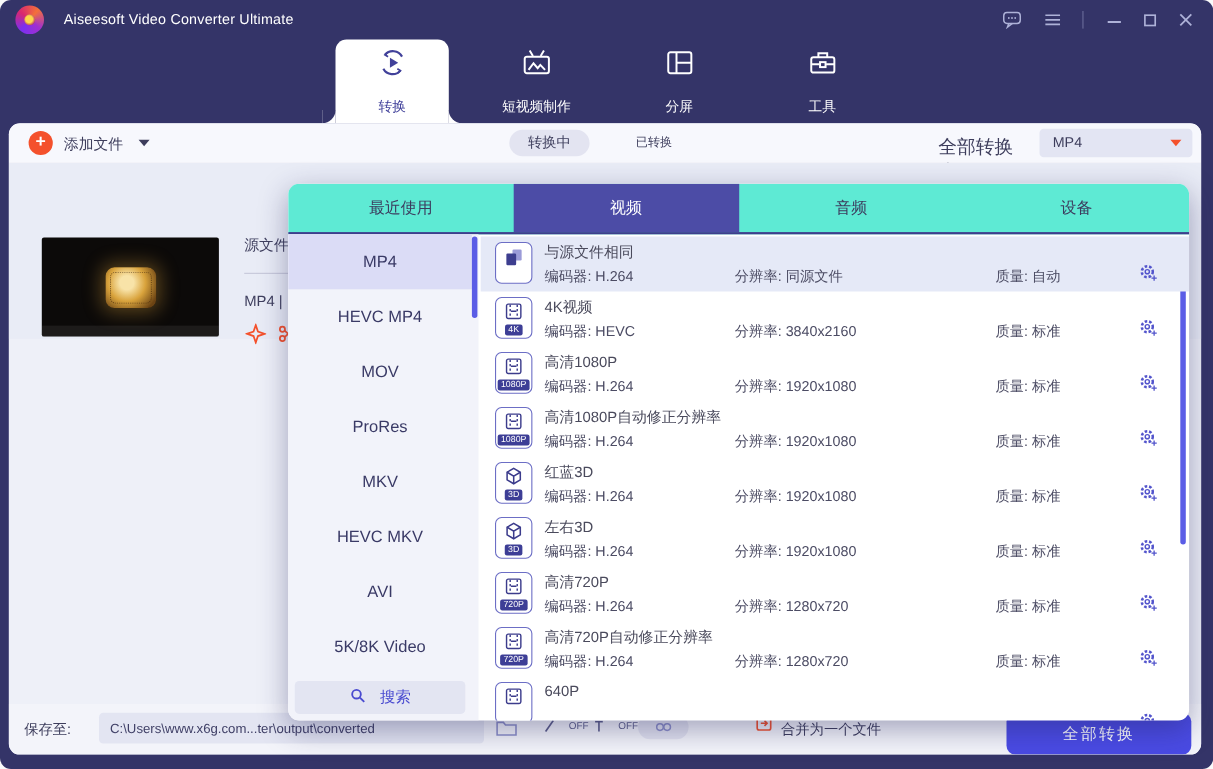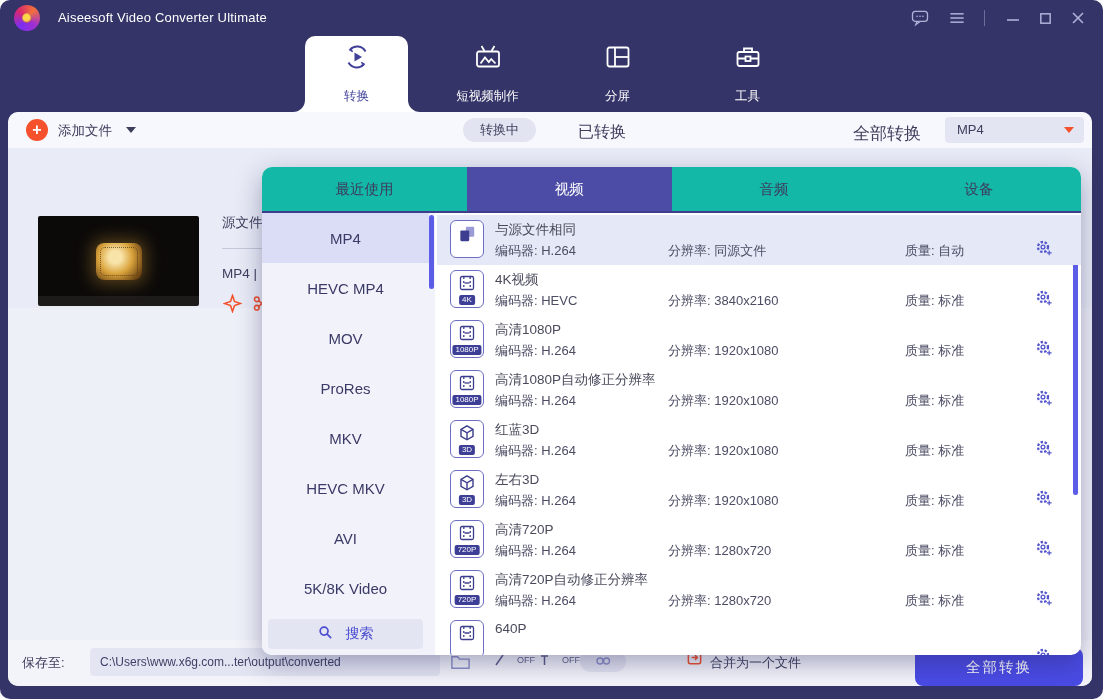--- a/index.html
+++ b/index.html
@@ -28,21 +28,21 @@
   
   .card{position:absolute;left:8px;top:112px;width:1084px;height:574px;background:#eef0f8;border-radius:10px;overflow:hidden;}
   .toolbar{position:absolute;left:0;top:0;right:0;height:36px;background:#f7f8fd;border-radius:10px 10px 0 0;}
   .add-circle{position:absolute;left:18px;top:7px;width:22px;height:22px;border-radius:50%;background:#f4512c;color:#fff;
               display:flex;align-items:center;justify-content:center;font-size:16px;font-weight:bold;line-height:1;}
   .add-label{position:absolute;left:50px;top:10px;font-size:13.5px;color:#3d3d5c;}
   .caret{width:0;height:0;border-left:5px solid transparent;border-right:5px solid transparent;border-top:6px solid #3d3d5c;position:absolute;}
   .add-caret{left:118px;top:15px;}
   .pill-converting{position:absolute;left:455px;top:6px;height:24px;padding:0 17px;background:#e3e4f1;border-radius:13px;
                    display:flex;align-items:center;font-size:13px;color:#3d3d5c;}
-  .lbl-converted{position:absolute;left:570px;top:10px;font-size:16px;color:#3d3d5c;}
+  .lbl-converted{position:absolute;left:570px;top:10px;font-size:11px;color:#3d3d5c;}
   .convert-to-label{position:absolute;left:845px;top:10px;width:85px;text-align:left;font-size:17px;color:#3d3d5c;}
   .format-select{position:absolute;left:937px;top:5px;width:139px;height:26px;background:#e3e5f3;border-radius:4px;}
   .format-select .val{position:absolute;left:12px;top:5px;font-size:13px;color:#3d3d5c;}
   .format-select .caret{right:10px;top:10px;border-top-color:#f4512c;}
 
   .file-strip{position:absolute;left:0;top:36px;right:0;height:160px;background:#e9ecf6;}
   .thumb{position:absolute;left:30px;top:68px;width:161px;height:90px;background:#0c0a09;border-radius:2px;overflow:hidden;}
   .thumb .emblem{position:absolute;left:58px;top:27px;width:46px;height:37px;border-radius:8px;
                  background:radial-gradient(circle at 42% 38%,#f8e3a8 0 18%,#d9a33c 48%,#6b4313 85%);
                  box-shadow:0 0 16px 4px rgba(230,170,60,.35);}
@@ -62,21 +62,21 @@
   .frag-pill{position:absolute;left:572px;top:10px;width:46px;height:22px;background:#e2e3f0;border-radius:11px;
              display:flex;align-items:center;justify-content:center;color:#8d90c9;}
   .merge-icon{position:absolute;left:678px;top:9px;color:#f4512c;}
   .merge-label{position:absolute;left:702px;top:14px;font-size:13px;color:#3d3d5c;}
   .convert-all-btn{position:absolute;left:907px;top:8px;width:168px;height:38px;background:#4a4be4;border:none;border-radius:8px;
                    color:#ffffff;font-size:14.5px;font-family:inherit;letter-spacing:2px;}
 
   
   .panel{position:absolute;left:262px;top:167px;width:819px;height:488px;background:#ffffff;border-radius:10px;
          box-shadow:0 8px 26px rgba(35,35,90,.38);overflow:hidden;z-index:20;}
-  .panel-tabs{position:absolute;left:0;top:0;right:0;height:44px;background:#14b8a6;border-bottom:2px solid #3e3e8c;display:flex;}
+  .panel-tabs{position:absolute;left:0;top:0;right:0;height:44px;background:#5eead4;border-bottom:2px solid #3e3e8c;display:flex;}
   .panel-tab{flex:1;display:flex;align-items:center;justify-content:center;font-size:14.5px;color:#3c3c5e;}
   .panel-tab.active{background:#4c4ca6;color:#ffffff;}
   .panel-body{position:absolute;left:0;top:46px;right:0;bottom:0;}
   .sidebar{position:absolute;left:0;top:0;bottom:0;width:173px;background:#f2f3fa;}
   .side-item{position:absolute;left:0;width:167px;height:50px;display:flex;align-items:center;justify-content:center;
              font-size:15px;color:#3a3a66;}
   .side-item.selected{background:#dbdcf6;}
   .side-scroll{position:absolute;left:167px;top:2px;width:5px;height:74px;background:#5b5de6;border-radius:3px;}
   .search-btn{position:absolute;left:6px;top:406px;width:155px;height:30px;background:#e3e5f2;border-radius:4px;
               display:flex;align-items:center;justify-content:center;gap:13px;color:#4a4bd0;font-size:14px;}

